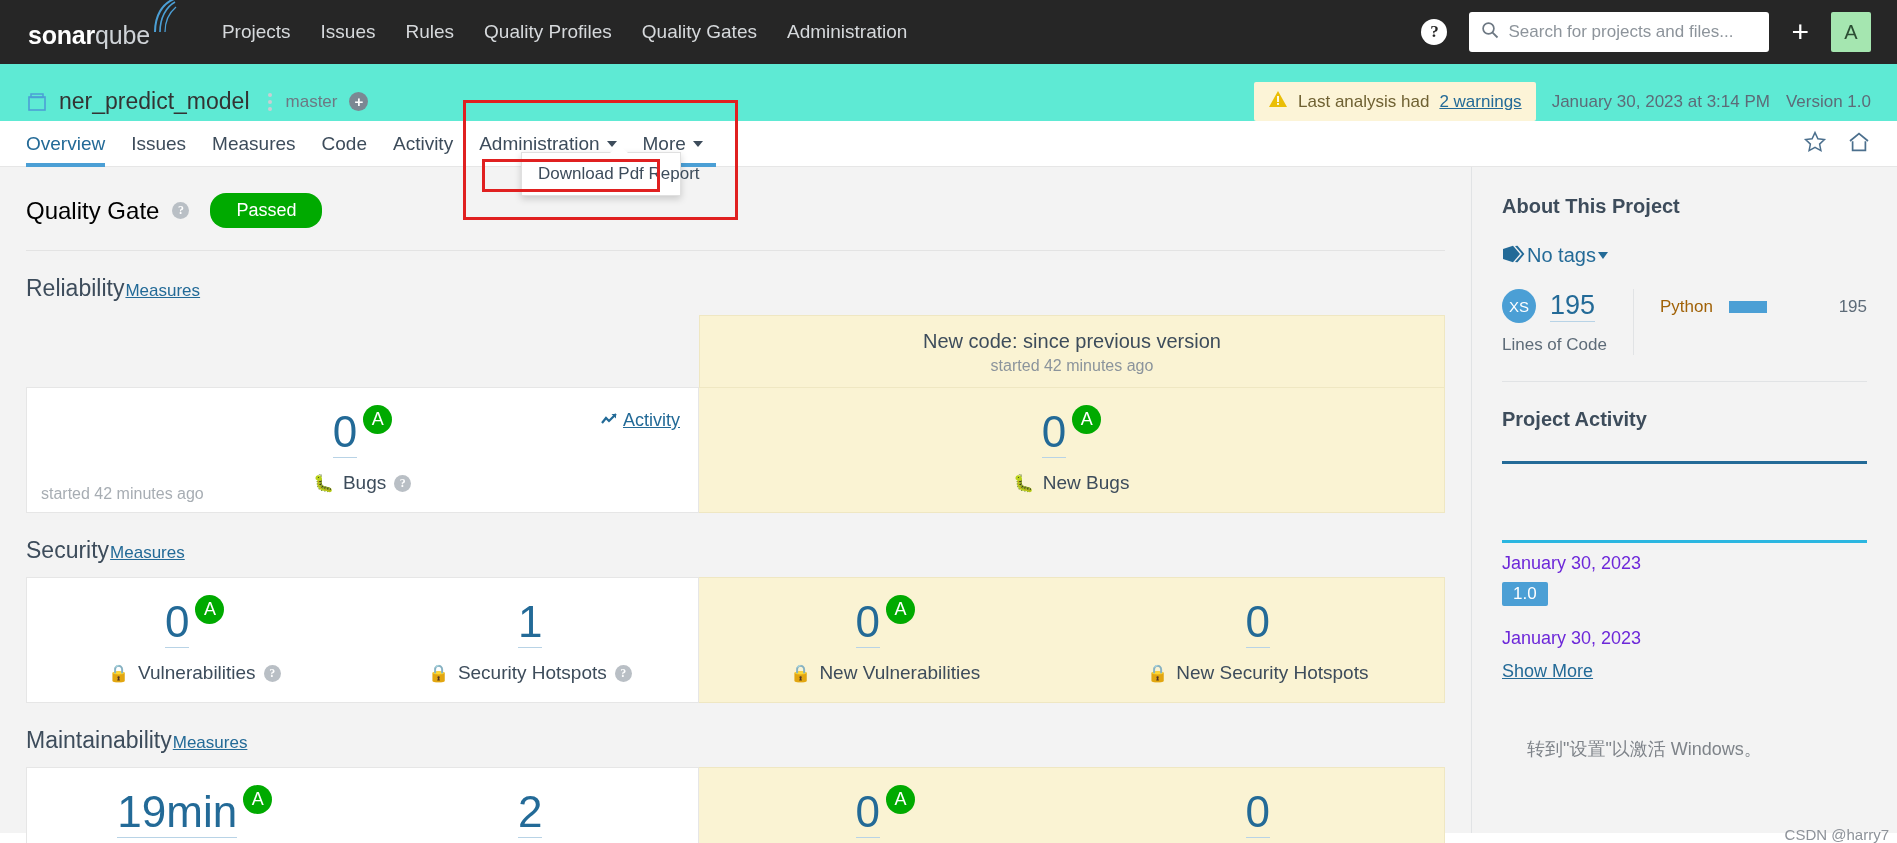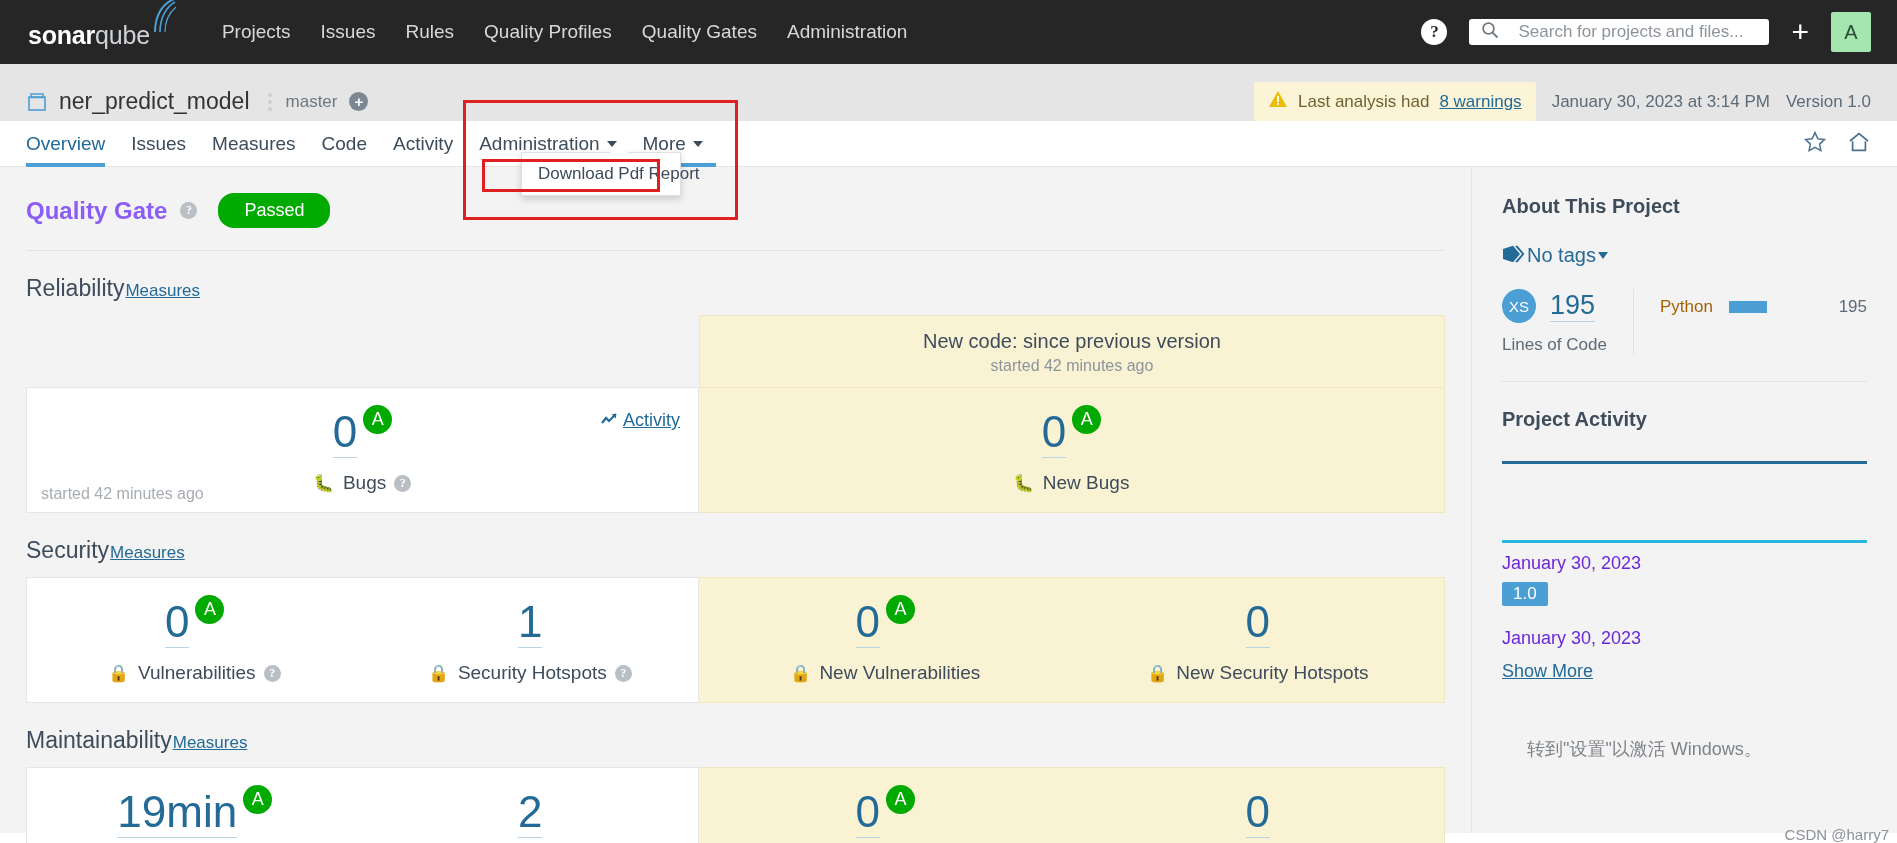--- a/index.html
+++ b/index.html
@@ -38,38 +38,38 @@
   }
   .topnav-right {
     margin-left: auto; display: flex; align-items: center; gap: 22px;
   }
   .help-icon {
     width: 26px; height: 26px; border-radius: 50%; background: #fff; color: #262626;
     display: flex; align-items: center; justify-content: center;
     font-size: 17px; font-weight: bold; font-family: "Liberation Serif", serif;
   }
   .search-box {
-    width: 300px; height: 26px; background: #fff; border-radius: 3px;
-    display: flex; align-items: center; padding: 0 12px; gap: 19px;
+    width: 300px; height: 40px; background: #fff; border-radius: 3px;
+    display: flex; align-items: center; padding: 0 12px; gap: 9px;
   }
   .search-box input {
     border: none; outline: none; font-size: 17px; color: #6d7883;
     font-family: "Liberation Sans", sans-serif; width: 100%; background: transparent;
   }
   .search-box input::placeholder { color: #8d949b; }
   .plus-btn { color: #fff; font-size: 30px; line-height: 1; font-weight: 300; cursor: pointer; }
   .avatar-box {
     width: 40px; height: 40px; background: #a5e6b0; color: #2b4d33;
     display: flex; align-items: center; justify-content: center;
     font-size: 20px; border-radius: 2px;
   }
 
   
   .proj-header {
-    background: #e5e5e5; padding: 18px 26px 0 26px; position: relative;
+    background: #5eead4; padding: 18px 26px 0 26px; position: relative;
   }
   .proj-row { display: flex; align-items: center; }
   .proj-icon { margin-right: 11px; display: flex; }
   .proj-name { font-size: 23px; color: #333; font-weight: 400; }
   .branch-sep {
     margin: 0 14px 0 18px; color: #c4c9ce; letter-spacing: 0; font-size: 14px;
     line-height: 8px; width: 4px; display: flex; flex-direction: column; align-items: center;
   }
   .branch-sep i { display:block; width:4px; height:4px; border-radius:50%; background:#c9ced3; margin:1.5px 0; font-style: normal;}
   .branch-name { font-size: 17px; color: #6d7883; margin-right: 12px; }
@@ -133,21 +133,21 @@
   
   .page { display: flex; background: #f3f3f3; height: 666px; }
   .main-col { flex: 1 1 auto; padding: 0 26px; position: relative; min-width: 0;}
   .side-col {
     width: 426px; background: #f3f3f3; border-left: 1px solid #e1e3e5;
     padding: 28px 30px 0 30px;
   }
 
   
   .qg-row { display: flex; align-items: center; gap: 13px; padding: 26px 0 22px 0; border-bottom: 1px solid #e3e3e3;}
-  .qg-title { font-size: 24px; color: #8b5cf6; font-weight: 700; }
+  .qg-title { font-size: 24px; color: #000000; font-weight: 400; }
   .q-help {
     width: 17px; height: 17px; border-radius: 50%; background: #b9bfc5; color: #fff;
     font-size: 12px; display: inline-flex; align-items: center; justify-content: center;
     font-family: "Liberation Serif", serif; font-weight: bold;
   }
   .qg-pill {
     background: #00aa00; color: #fff; font-size: 18px; padding: 7px 26px; border-radius: 16px;
     margin-left: 8px;
   }
 
@@ -311,21 +311,21 @@
     <div class="proj-header-right">
       <div class="warn-badge">
         <span>
           <svg width="20" height="18" viewBox="0 0 20 18">
             <path d="M10 1 L19 17 L1 17 Z" fill="#eabe06"></path>
             <rect x="9.1" y="6" width="1.8" height="6" fill="#fff"></rect>
             <rect x="9.1" y="13" width="1.8" height="1.9" fill="#fff"></rect>
           </svg>
         </span>
         <span>Last analysis had </span>
-          <span class="wlink">8 warnings</span>
+          <span class="wlink">2 warnings</span>
       </div>
       <div class="analysis-date">January 30, 2023 at 3:14 PM</div>
       <div class="version-txt">Version 1.0</div>
     </div>
   </div>
 </div>
 
 <div class="tabbar">
   <div class="tab active">
     <span>Overview</span>

